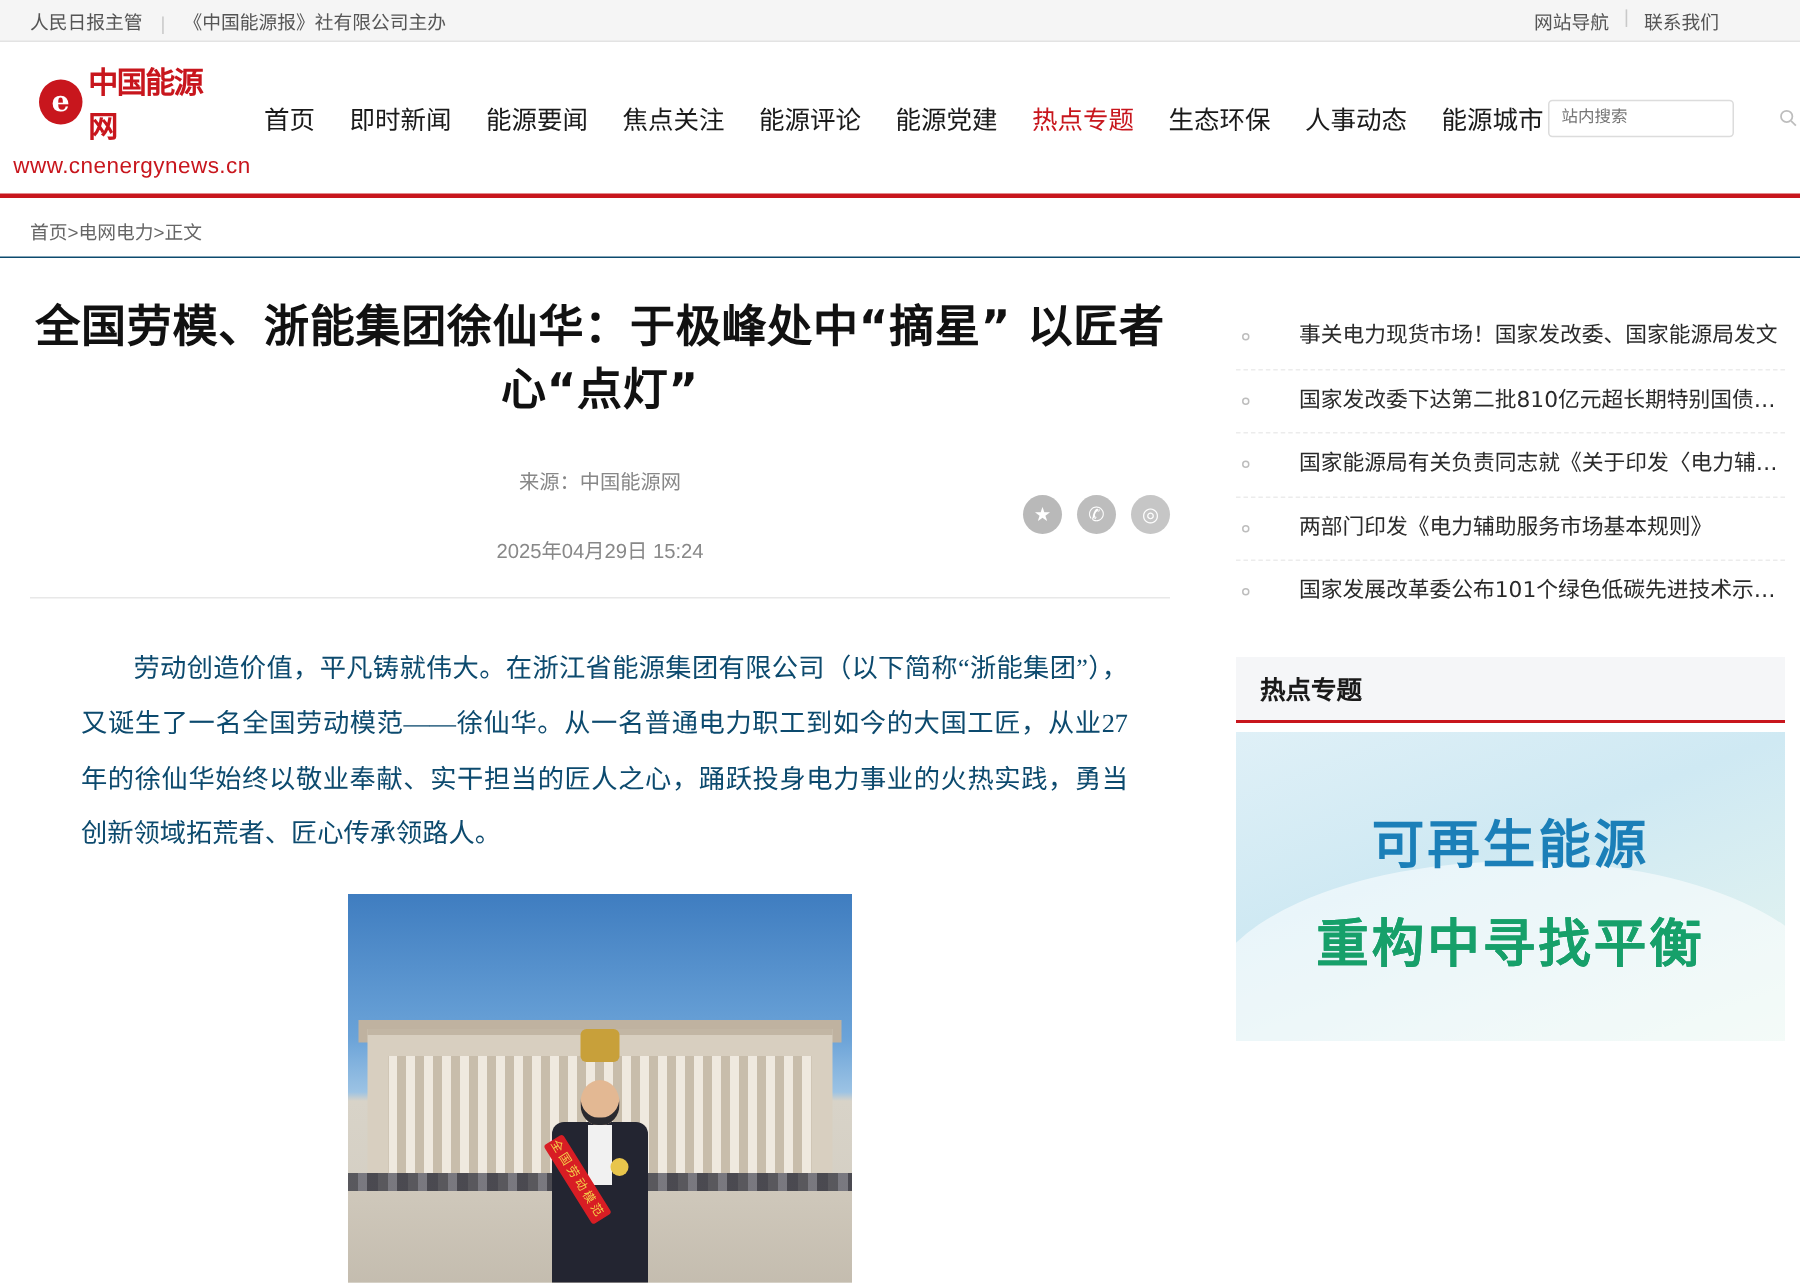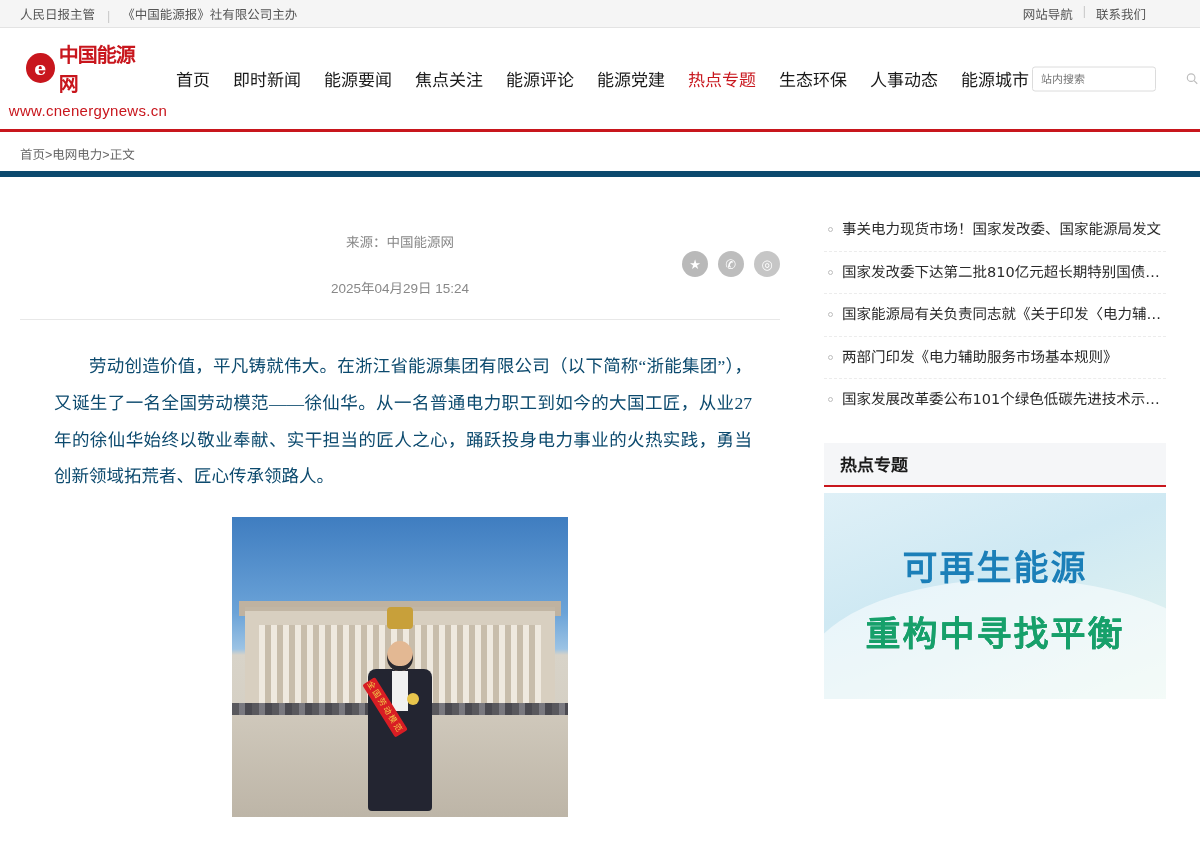--- a/index.html
+++ b/index.html
@@ -112,21 +112,21 @@
     background: transparent;
     font-family: "Liberation Sans", sans-serif;
   }
   .search-icon { width: 14px; height: 14px; flex: 0 0 auto; opacity: .55; }
 
   
   .breadcrumb {
     padding: 12px 0 8px 20px;
     font-size: 12.5px;
     color: #666;
-    border-bottom: 6px solid #0c4a6e;
+    border-bottom: 1px solid #0c4a6e;
   }
   .breadcrumb a { color: #666; text-decoration: none; }
 
   
   .wrap {
     display: flex;
     padding: 0 44px 0 20px;
     gap: 0;
   }
   .article {
@@ -326,20 +326,21 @@
   }
   .news-list { list-style: none; margin: 0; padding: 6px 0 0 0; }
   .news-list li {
     display: flex;
     align-items: flex-start;
     padding: 11px 2px 11px 4px;
     border-bottom: 1px dashed #ececec;
     font-size: 14.5px;
     line-height: 1.35;
     color: #2a2a2a;
+    gap: 24px;
   }
   .news-list li:last-child { border-bottom: none; }
   .dot {
     width: 5px; height: 5px;
     border-radius: 50%;
     border: 1px solid #bdbdbd;
     margin: 7px 9px 0 0;
     flex: 0 0 auto;
   }
   .news-list a {
@@ -438,20 +439,21 @@
   </div>
 </div>
 
 <div class="breadcrumb">
   <a href="#">首页</a><span>&gt;</span><a href="#">电网电力</a><span>&gt;</span><span>正文</span>
 </div>
 
 <div class="wrap">
 
   <div class="article">
+    <h1>全国劳模、浙能集团徐仙华：于极峰处中“摘星” 以匠者心“点灯”</h1>
 
     <div class="meta">
       <span>
         <span>来源：</span><span>中国能源网</span>
       </span>
       <span>2025年04月29日 15:24</span>
 
       <div class="share">
         <span class="share-btn fav">★</span>
         <span class="share-btn wechat">✆</span>

